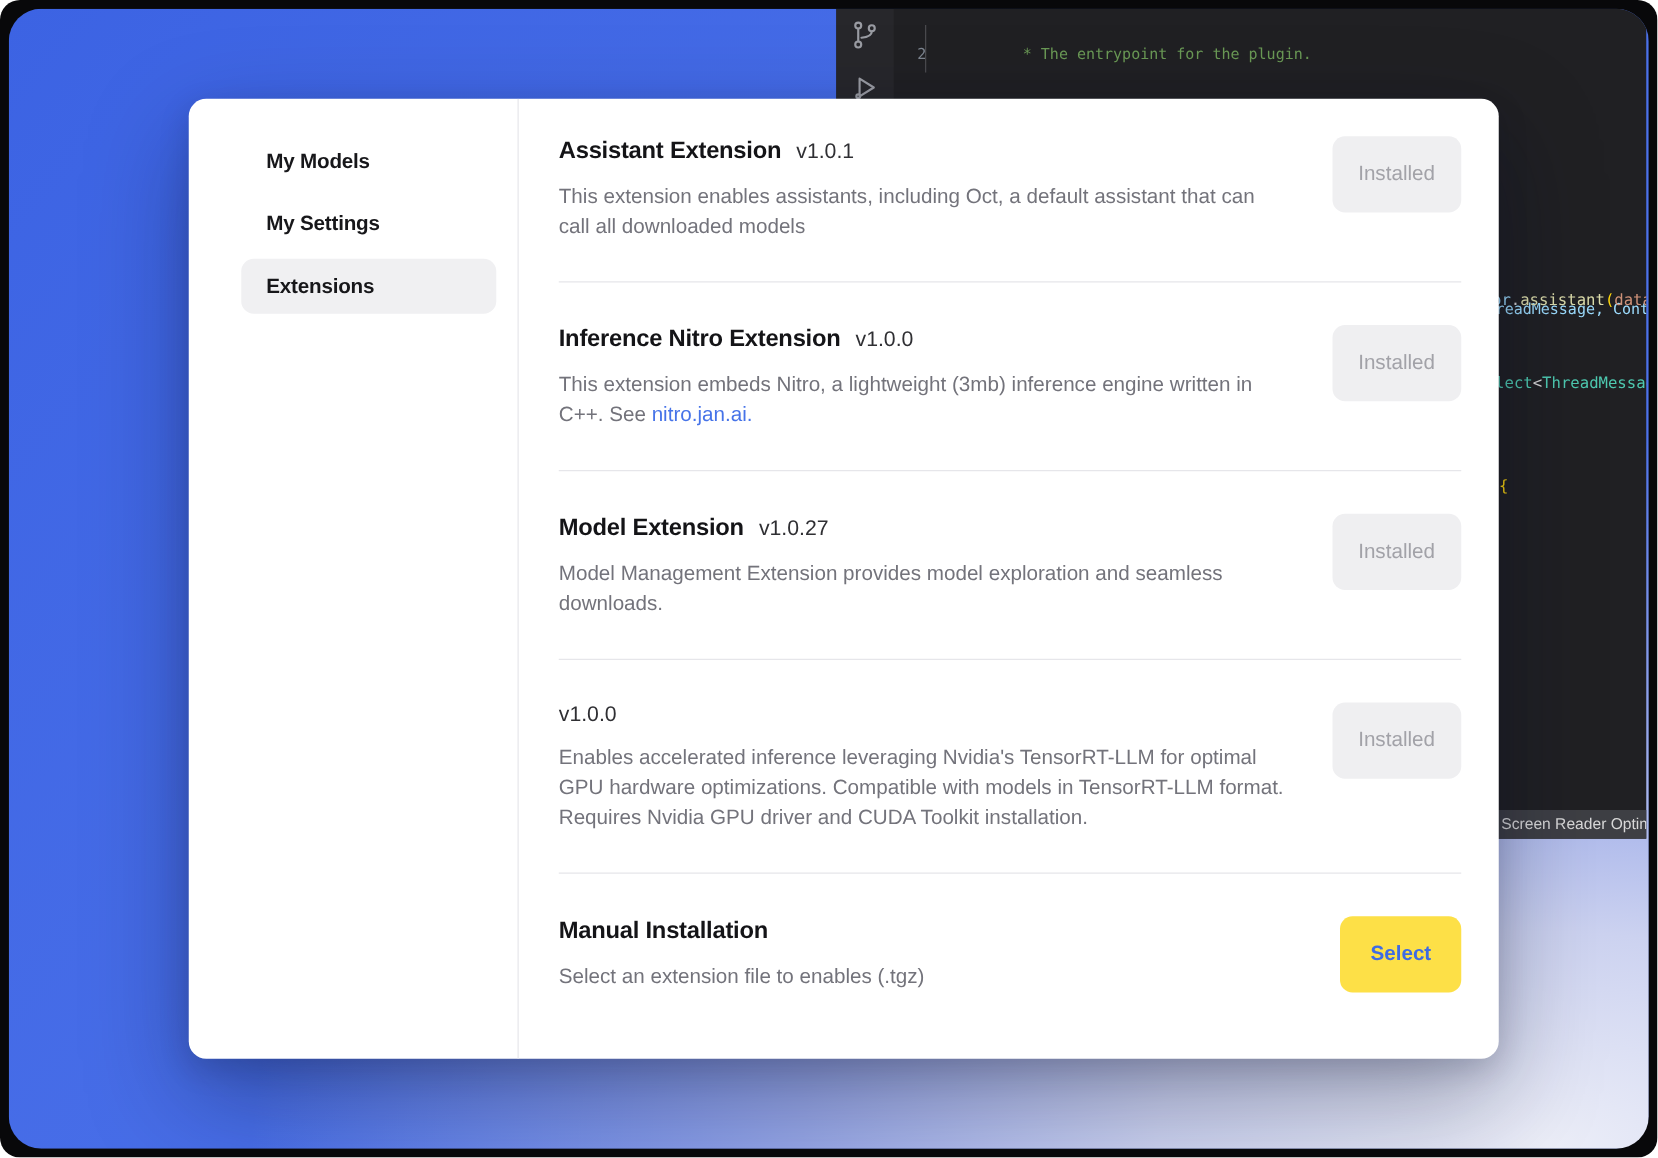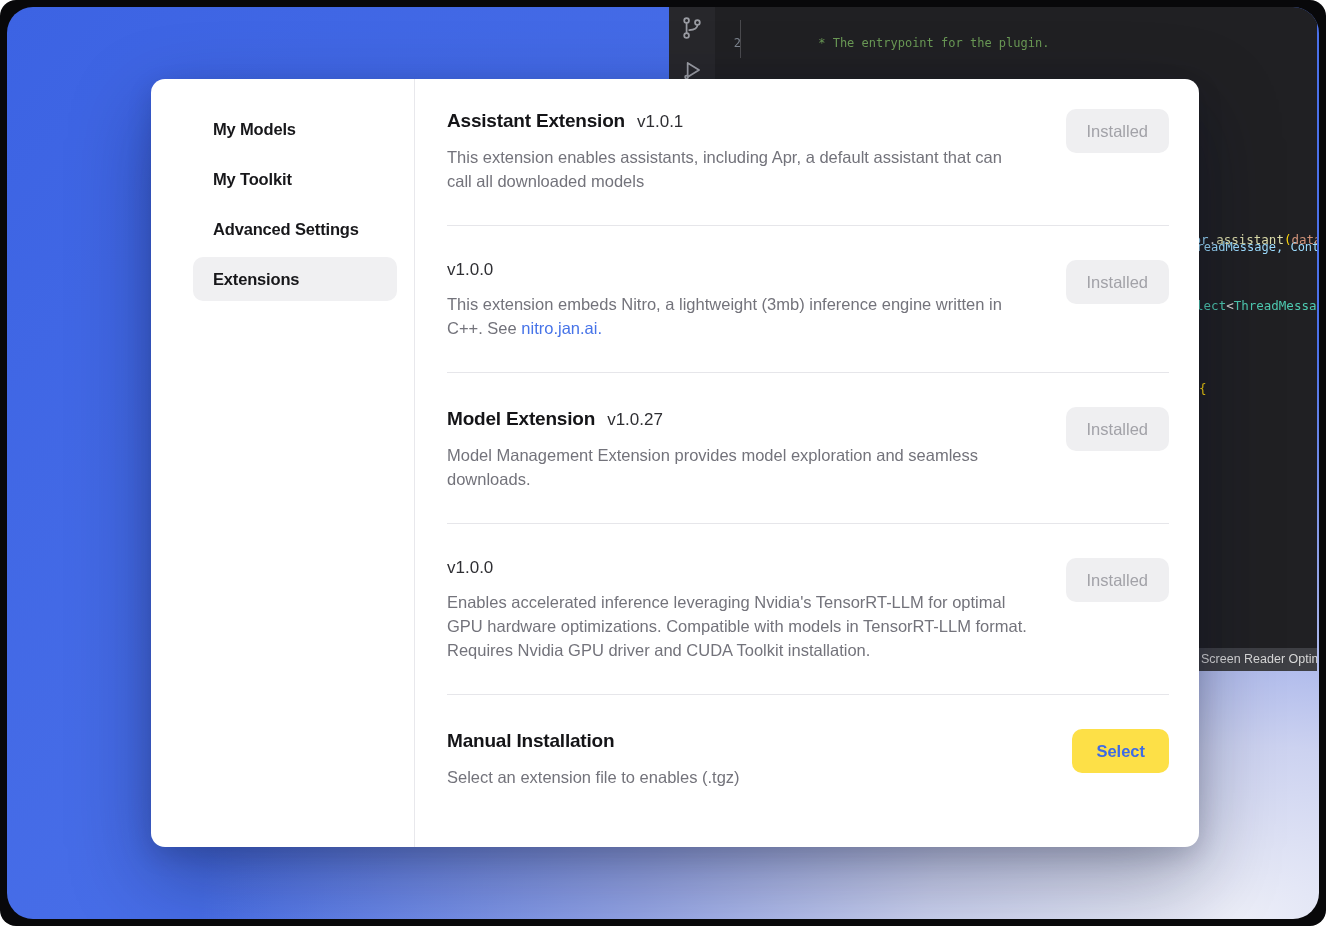--- a/index.html
+++ b/index.html
@@ -76,21 +76,21 @@
   .row{display:flex;align-items:flex-start;justify-content:space-between;padding:34px 0 32px;}
   .row:first-child{padding-top:30px;}
   .row + .row{border-top:1px solid #e6e6ea;}
   .row-info{max-width:580px;}
   .row-head{display:flex;align-items:baseline;gap:12px;}
   .ext-name{font-size:19px;font-weight:700;color:#141417;letter-spacing:-0.01em;line-height:24px;}
   .ext-version{font-size:17px;color:#2f2f33;}
   .ext-desc{margin:12px 0 0;font-size:16.5px;line-height:24px;color:#73737b;}
   .desc-link{color:#4673e8;cursor:pointer;}
   .btn{
-    border:none;border-radius:10px;height:44px;font-size:16.5px;
+    border:none;border-radius:10px;height:61px;font-size:16.5px;
     flex-shrink:0;margin-left:24px;font-family:inherit;cursor:pointer;
   }
   .btn-installed{background:#efeff1;color:#a2a2a8;padding:0 21px;}
   .btn-select{background:#fde047;color:#3e6be5;font-weight:700;padding:0 24px;}
 </style>
 </head>
 <body>
 
 <div class="canvas">
   <div class="stage">
@@ -148,41 +148,41 @@
       <div class="fragment c-str frag-underline" style="left:500px;top:505px;">t}`</div>
 
       <div class="status-frag">go</div>
       <div class="toast">Screen Reader Optimiz</div>
     </div>
 
     <div class="card">
 
       <aside class="sidebar">
         <div class="side-item">My Models</div>
-        <div class="side-item">My Toolkit</div>
-        <div class="side-item">Advanced Settings</div>
+        <div class="side-item">My Settings</div>
         <div class="side-item active">Extensions</div>
       </aside>
 
       <main class="content">
 
         <div class="row">
           <div class="row-info">
             <div class="row-head">
               <span class="ext-name">Assistant Extension</span>
               <span class="ext-version">v1.0.1</span>
             </div>
-            <p class="ext-desc">This extension enables assistants, including Apr, a default assistant that can call all downloaded models</p>
-          </div>
-          <button class="btn btn-installed">Installed</button>
-        </div>
-
-        <div class="row">
-          <div class="row-info">
-            <div class="row-head">
+            <p class="ext-desc">This extension enables assistants, including Oct, a default assistant that can call all downloaded models</p>
+          </div>
+          <button class="btn btn-installed">Installed</button>
+        </div>
+
+        <div class="row">
+          <div class="row-info">
+            <div class="row-head">
+              <span class="ext-name">Inference Nitro Extension</span>
               <span class="ext-version">v1.0.0</span>
             </div>
             <p class="ext-desc"><span>This extension embeds Nitro, a lightweight (3mb) inference engine written in C++. See </span><span class="desc-link">nitro.jan.ai.</span></p>
           </div>
           <button class="btn btn-installed">Installed</button>
         </div>
 
         <div class="row">
           <div class="row-info">
             <div class="row-head">

